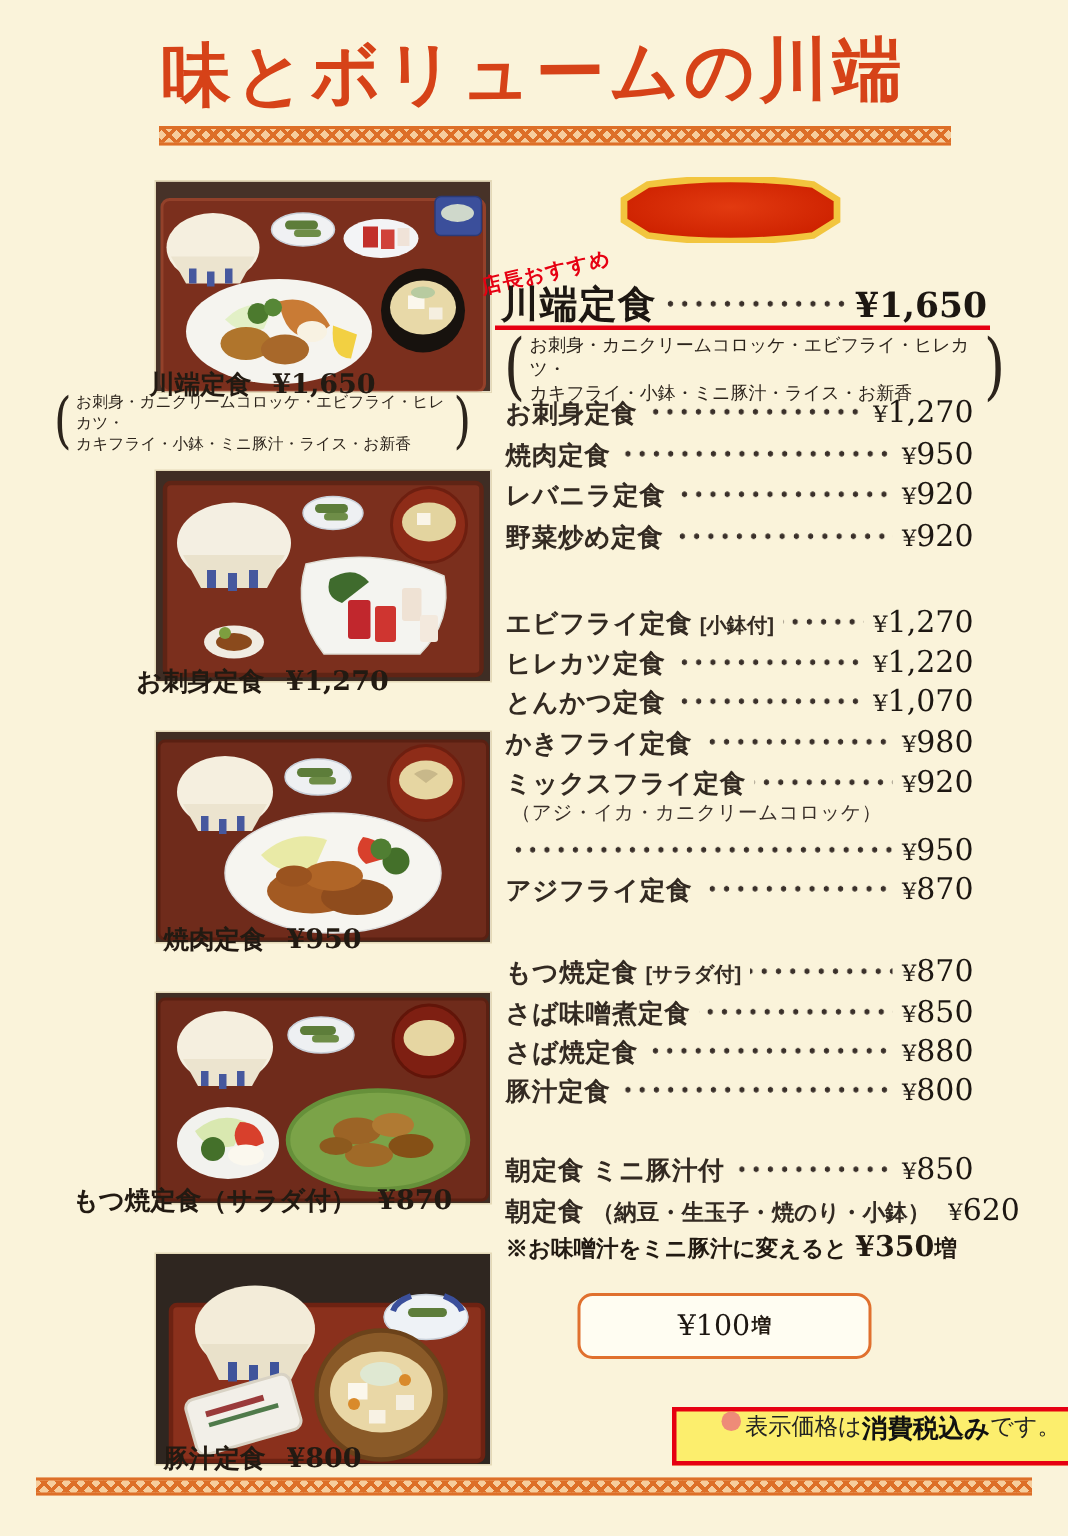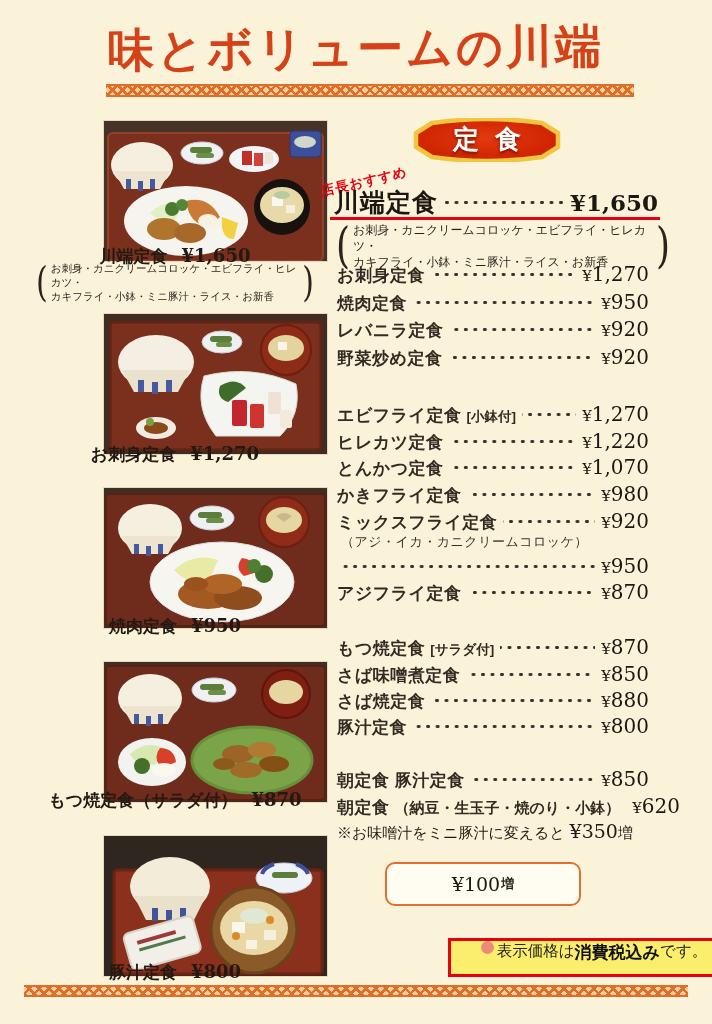--- a/index.html
+++ b/index.html
@@ -55,21 +55,21 @@
   .nm{font-size:17px;font-weight:bold;color:#332a22;letter-spacing:0.5px;white-space:nowrap;}
   .nt{font-size:13.5px;font-weight:bold;color:#332a22;margin-left:5px;white-space:nowrap;}
   .ntserif{font-family:"DejaVu Serif",serif;font-weight:bold;font-size:15px;}
   .leader{flex:1 1 auto;margin:0 6px;height:13px;align-self:center;
           background-image:radial-gradient(circle,#3a302a 1.6px,transparent 2px);
           background-size:9.5px 13px;background-repeat:repeat-x;background-position:50% 55%;}
   .pr{font-family:"DejaVu Serif",serif;font-size:20px;color:#1d1712;white-space:nowrap;
       display:inline-block;}
   .pr::first-letter{font-size:75%;}
   .subnote{left:341px;font-size:13px;color:#3a302a;letter-spacing:0.5px;}
-  .footnote{left:337px;font-family:"DejaVu Serif",serif;font-weight:normal;font-size:15px;
+  .footnote{left:337px;font-family:"DejaVu Serif",serif;font-weight:bold;font-size:15px;
             color:#221a12;}
   .footnote .fp{font-size:19px;}
 
   
   .rice-box{left:385px;top:862px;width:192px;height:40px;background:#fffdf2;
             border:2.5px solid #e0702e;border-radius:10px;display:flex;
             align-items:center;justify-content:center;white-space:nowrap;}
   .rice-box .rl{font-weight:bold;font-size:16px;color:#221a12;}
   .rice-box .rp{font-family:"DejaVu Serif",serif;font-size:19px;color:#1d1712;}
   .rice-box .rs{font-weight:bold;font-size:13px;color:#221a12;margin-left:1px;}
@@ -258,21 +258,20 @@
   <svg width="150" height="44" viewBox="0 0 150 44">
     <defs>
       <radialGradient id="bg-red" cx="50%" cy="45%" r="70%">
         <stop offset="0%" stop-color="#e23a10"></stop>
           <stop offset="75%" stop-color="#cf2301"></stop>
           <stop offset="100%" stop-color="#b01c00"></stop>
       </radialGradient>
     </defs>
     <path d="M20,5 C55,0 95,0 130,5 L146,15 L146,29 L130,39 C95,44 55,44 20,39 L4,29 L4,15 Z" fill="url(#bg-red)" stroke="#f2c53e" stroke-width="4.5"></path>
   </svg>
-  <span class="badge-label">定食</span>
 </div>
 
 <div class="abs tag">店長おすすめ</div>
 <div class="abs feat">
   <span class="fnm">川端定食</span>
   <span class="leader"></span>
   <span class="fpr">¥1,650</span>
 </div>
 <div class="abs red-underline"></div>
 <div class="abs desc fdesc">
@@ -356,21 +355,21 @@
   <span class="leader"></span>
   <span class="pr">¥880</span>
 </div>
 <div class="abs mi" style="top:714px">
   <span class="nm">豚汁定食</span>
   <span class="leader"></span>
   <span class="pr">¥800</span>
 </div>
 
 <div class="abs mi" style="top:767px">
-  <span class="nm">朝定食 豚汁定食</span>
+  <span class="nm">朝定食 ミニ豚汁付</span>
   <span class="leader"></span>
   <span class="pr">¥850</span>
 </div>
 <div class="abs mi" style="top:794px">
   <span class="nm">朝定食</span>
   <span class="nt ntserif">（納豆・生玉子・焼のり・小鉢）</span>
   <span class="leader"></span>
   <span class="pr">¥620</span>
 </div>
 <div class="abs footnote" style="top:820px">

